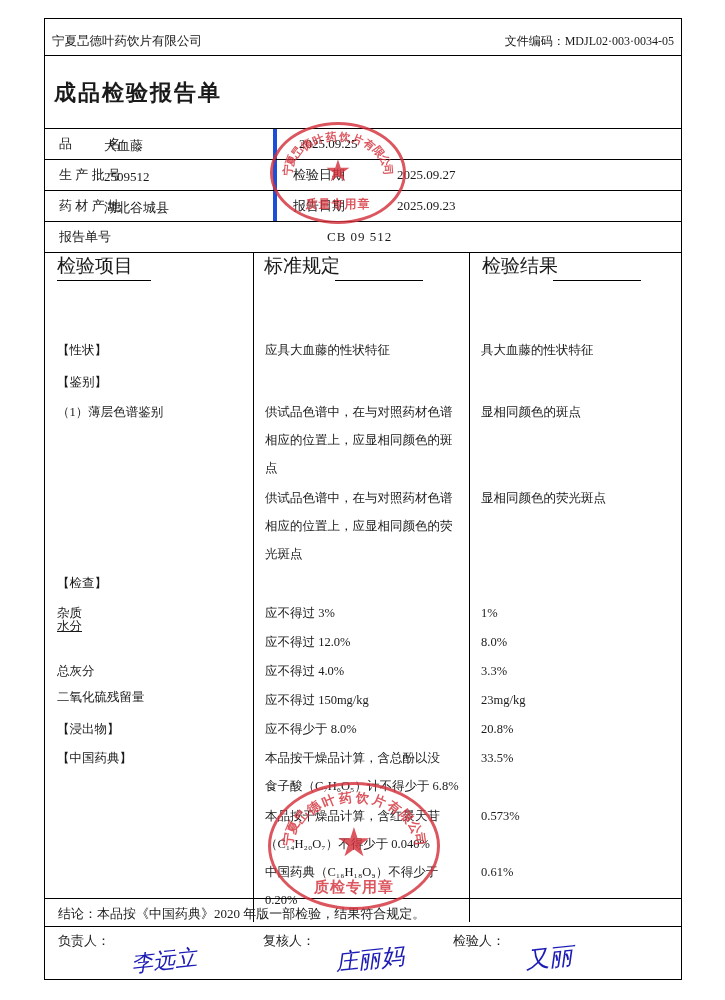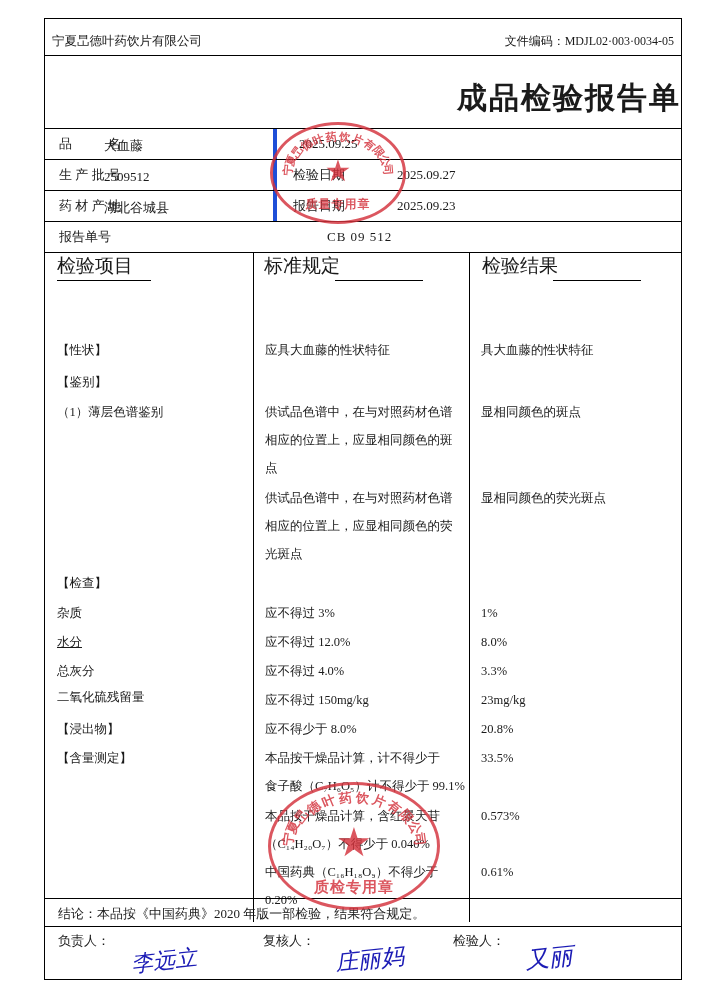--- a/index.html
+++ b/index.html
@@ -53,25 +53,25 @@
   .hdr-rule {
     position: absolute;
     left: 45px;
     top: 55px;
     width: 636px;
     height: 0;
     border-top: 1px solid #000;
   }
   .title {
     position: absolute;
-    left: 45px;
+    left: 54px;
     top: 78px;
     width: 636px;
-    text-align: right;
-    font-size: 30px;
+    text-align: left;
+    font-size: 22px;
     font-weight: bold;
     letter-spacing: 2px;
     font-family: "Liberation Serif", "DejaVu Serif", serif;
   }
 
   
   .info {
     position: absolute;
     left: 45px;
     top: 128px;
@@ -359,39 +359,39 @@
       <div class="ln cB" style="top:236px;">相应的位置上，应显相同颜色的荧</div>
       <div class="ln cB" style="top:264px;">光斑点</div>
       <div class="ln cC" style="top:208px;">显相同颜色的荧光斑点</div>
 
       <div class="ln cA" style="top:293px;">【检查】</div>
 
       <div class="ln cA" style="top:323px;">杂质</div>
       <div class="ln cB" style="top:323px;">应不得过 3%</div>
       <div class="ln cC" style="top:323px;">1%</div>
 
-      <div class="ln cA" style="top:352px;text-decoration:underline;">水分</div>
+      <div class="ln cA" style="top:336px;text-decoration:underline;">水分</div>
       <div class="ln cB" style="top:352px;">应不得过 12.0%</div>
       <div class="ln cC" style="top:352px;">8.0%</div>
 
       <div class="ln cA" style="top:381px;">总灰分</div>
       <div class="ln cB" style="top:381px;">应不得过 4.0%</div>
       <div class="ln cC" style="top:381px;">3.3%</div>
 
       <div class="ln cA" style="top:407px;">二氧化硫残留量</div>
       <div class="ln cB" style="top:410px;">应不得过 150mg/kg</div>
       <div class="ln cC" style="top:410px;">23mg/kg</div>
 
       <div class="ln cA" style="top:439px;">【浸出物】</div>
       <div class="ln cB" style="top:439px;">应不得少于 8.0%</div>
       <div class="ln cC" style="top:439px;">20.8%</div>
 
-      <div class="ln cA" style="top:468px;">【含量测定】</div>
-      <div class="ln cB" style="top:468px;">本品按干燥品计算，计不得少于</div>
-      <div class="ln cB" style="top:496px;">食子酸（C₇H₆O₅）计不得少于 99.1%</div>
+      <div class="ln cA" style="top:468px;">【中国药典】</div>
+      <div class="ln cB" style="top:468px;">本品按干燥品计算，含总酚以没</div>
+      <div class="ln cB" style="top:496px;">食子酸（C₇H₆O₅）计不得少于 6.8%</div>
       <div class="ln cC" style="top:468px;">33.5%</div>
 
       <div class="ln cB" style="top:526px;">本品按干燥品计算，含红景天苷</div>
       <div class="ln cB" style="top:554px;">（C₁₄H₂₀O₇）不得少于 0.040%</div>
       <div class="ln cB" style="top:582px;">中国药典（C₁₆H₁₈O₉）不得少于</div>
       <div class="ln cB" style="top:610px;">0.20%</div>
       <div class="ln cC" style="top:526px;">0.573%</div>
       <div class="ln cC" style="top:582px;">0.61%</div>
     </div>
   </div>

